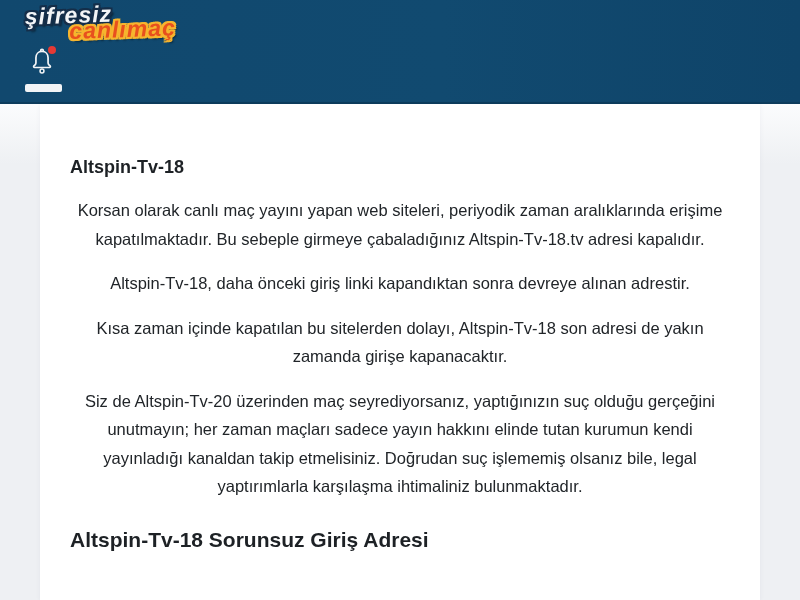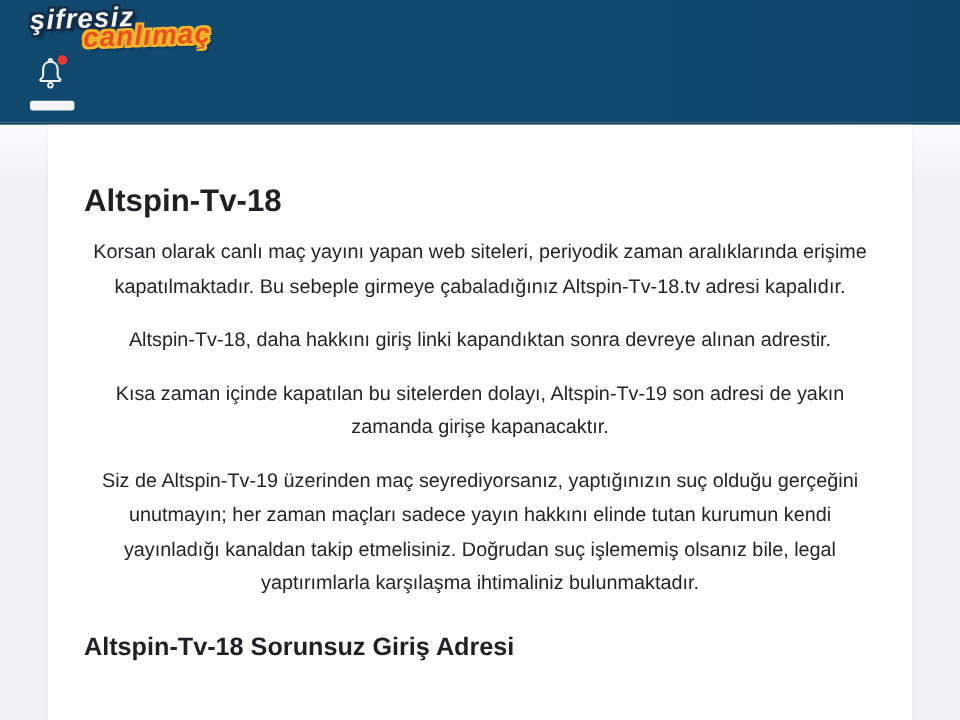--- a/index.html
+++ b/index.html
@@ -105,21 +105,21 @@
     left: 40px;
     top: 0;
     width: 720px;
     height: 496px;
     background: #ffffff;
     box-shadow: 0 1px 5px rgba(20,40,70,0.05);
     padding: 48px 30px 0 30px;
     overflow: hidden;
   }
   .article-title {
-    font-size: 26px;
+    font-size: 18px;
     line-height: 30px;
     font-weight: 700;
     color: #1d2125;
     margin: 0 0 14px 0;
   }
   .article-paragraph {
     font-size: 16.5px;
     line-height: 28.5px;
     color: #212529;
     margin: 0 0 16px 0;
@@ -156,19 +156,19 @@
   <button class="menu-toggle">
     <span class="bar"></span>
   </button>
 </header>
 
 <div class="page-area">
   <main class="content-card">
     <h1 class="article-title">Altspin-Tv-18</h1>
 
     <p class="article-paragraph">Korsan olarak canlı maç yayını yapan web siteleri, periyodik zaman aralıklarında erişime kapatılmaktadır. Bu sebeple girmeye çabaladığınız Altspin-Tv-18.tv adresi kapalıdır.</p>
-    <p class="article-paragraph">Altspin-Tv-18, daha hakkını giriş linki kapandıktan sonra devreye alınan adrestir.</p>
-    <p class="article-paragraph">Kısa zaman içinde kapatılan bu sitelerden dolayı, Altspin-Tv-19 son adresi de yakın zamanda girişe kapanacaktır.</p>
-    <p class="article-paragraph">Siz de Altspin-Tv-19 üzerinden maç seyrediyorsanız, yaptığınızın suç olduğu gerçeğini unutmayın; her zaman maçları sadece yayın hakkını elinde tutan kurumun kendi yayınladığı kanaldan takip etmelisiniz. Doğrudan suç işlememiş olsanız bile, legal yaptırımlarla karşılaşma ihtimaliniz bulunmaktadır.</p>
+    <p class="article-paragraph">Altspin-Tv-18, daha önceki giriş linki kapandıktan sonra devreye alınan adrestir.</p>
+    <p class="article-paragraph">Kısa zaman içinde kapatılan bu sitelerden dolayı, Altspin-Tv-18 son adresi de yakın zamanda girişe kapanacaktır.</p>
+    <p class="article-paragraph">Siz de Altspin-Tv-20 üzerinden maç seyrediyorsanız, yaptığınızın suç olduğu gerçeğini unutmayın; her zaman maçları sadece yayın hakkını elinde tutan kurumun kendi yayınladığı kanaldan takip etmelisiniz. Doğrudan suç işlememiş olsanız bile, legal yaptırımlarla karşılaşma ihtimaliniz bulunmaktadır.</p>
 
     <h2 class="article-subheading">Altspin-Tv-18 Sorunsuz Giriş Adresi</h2>
   </main>
 </div>
 
 </body></html>

